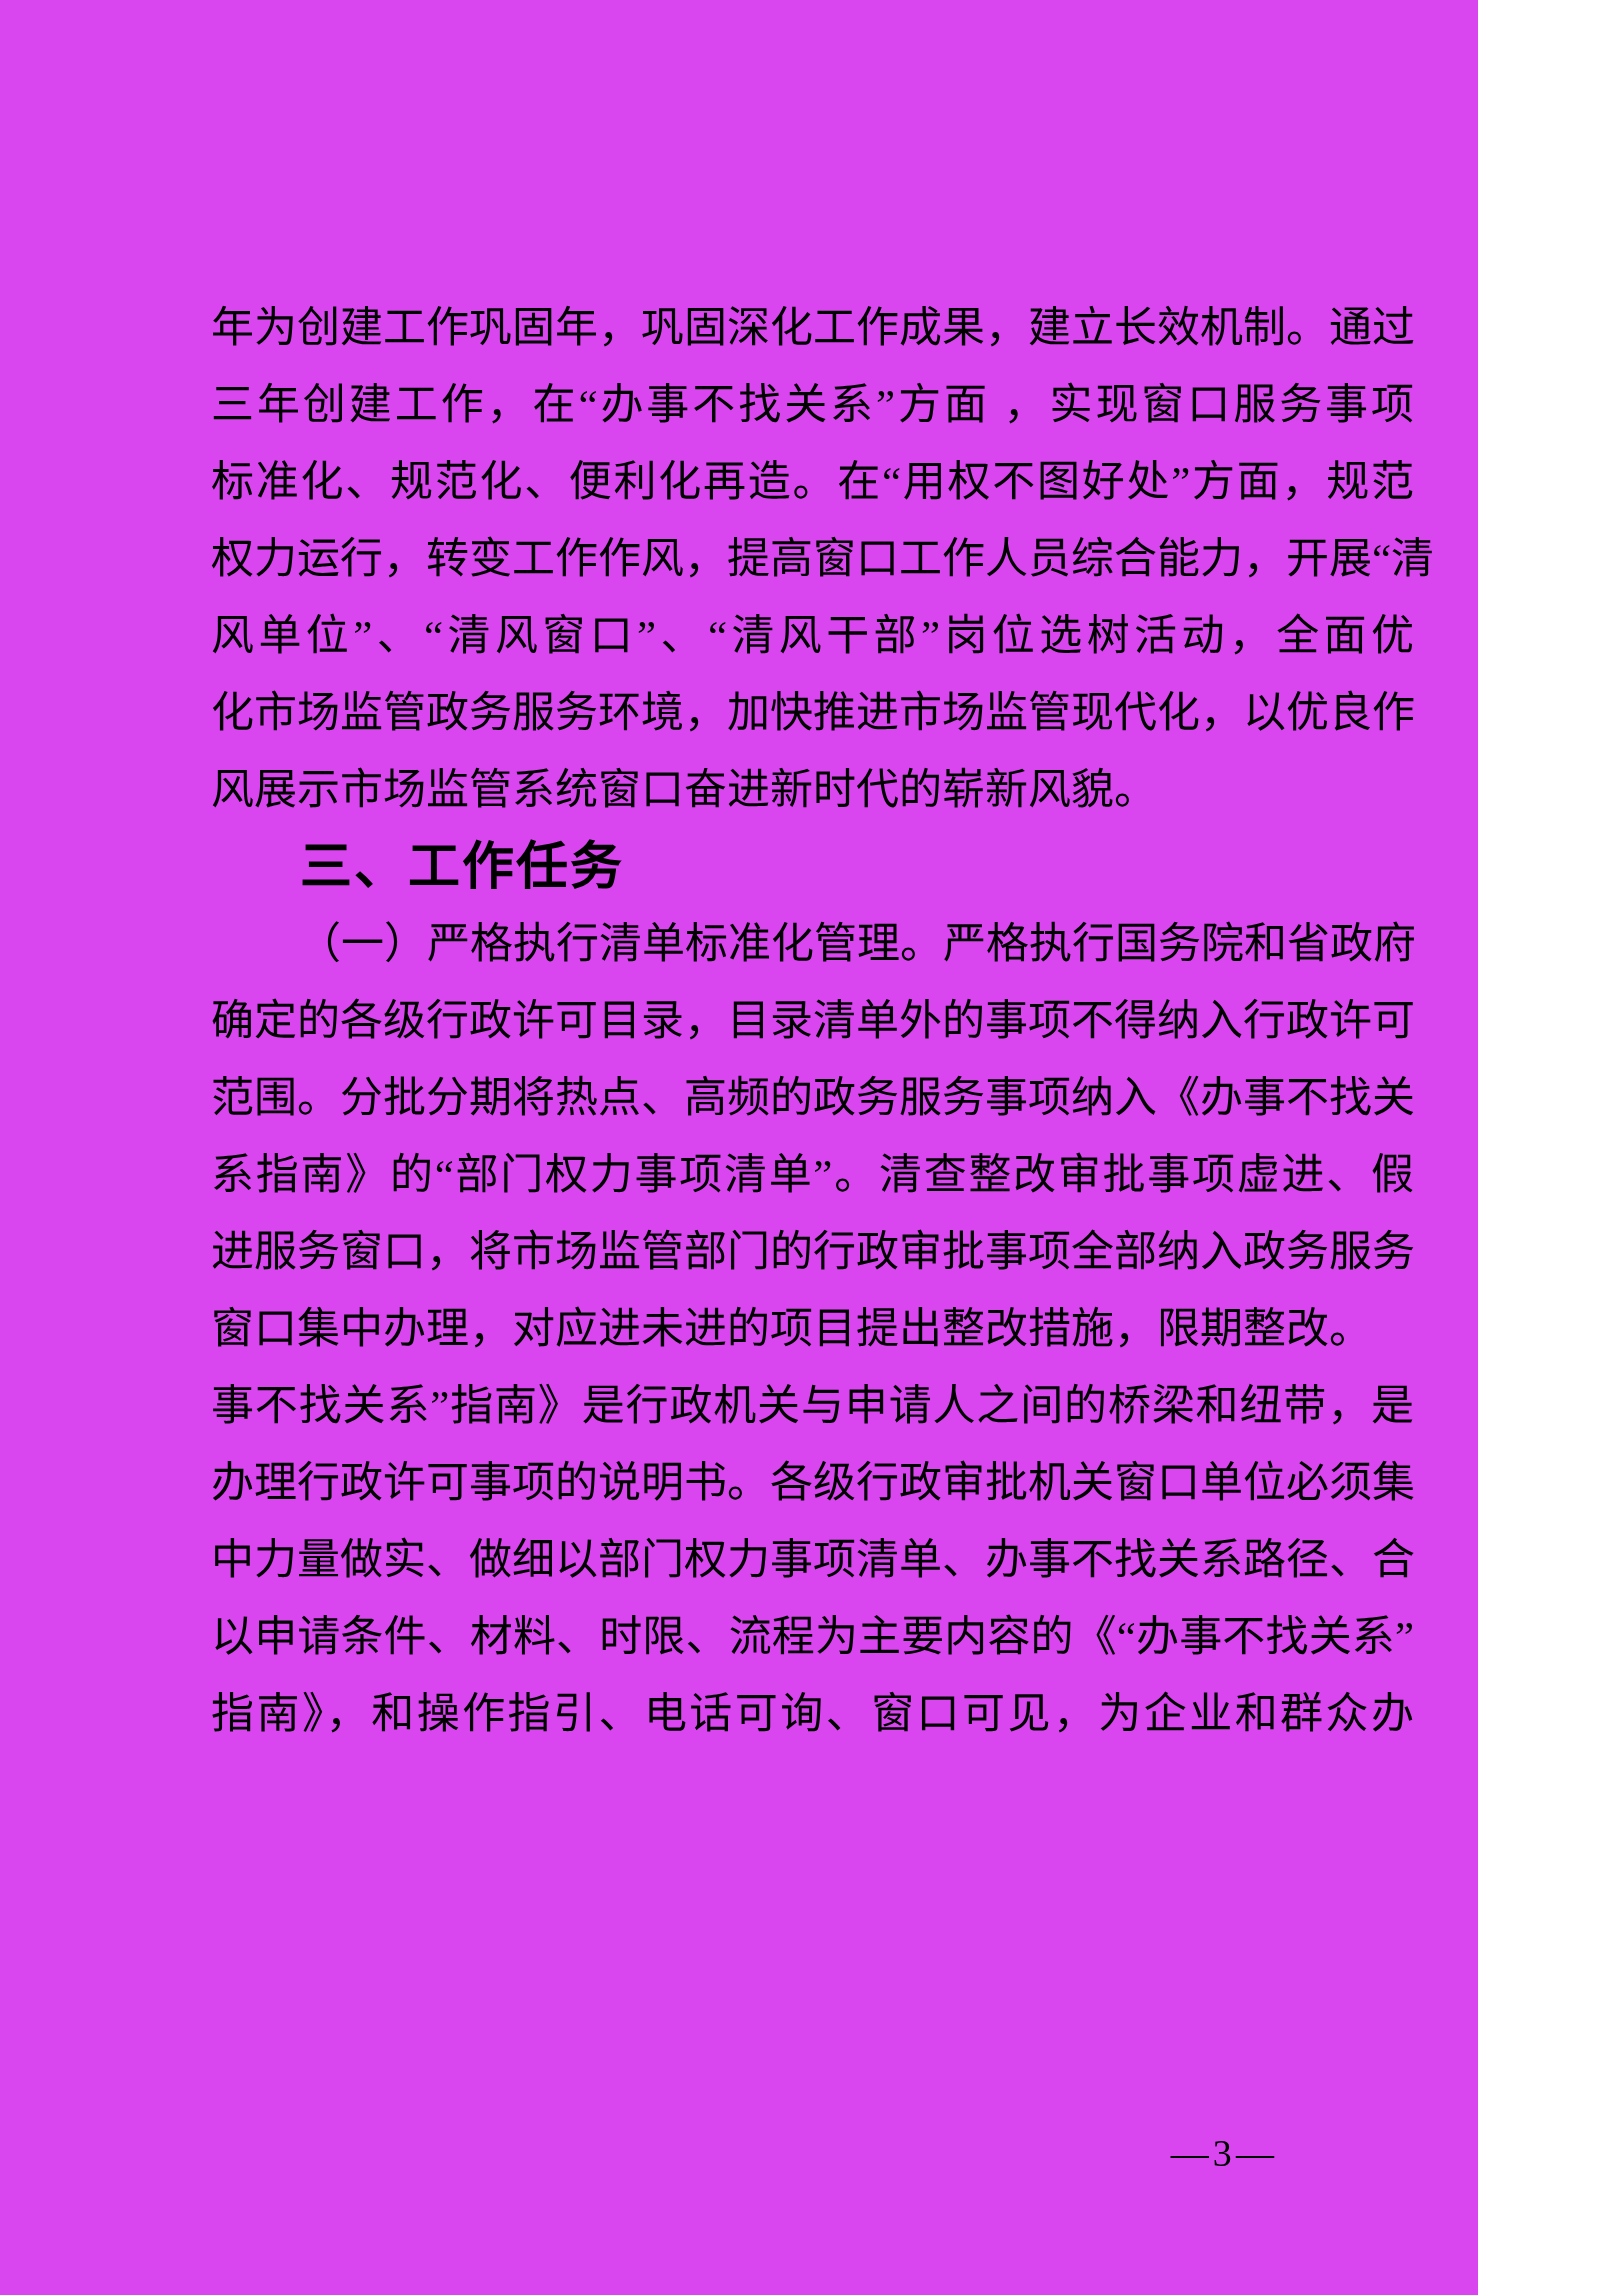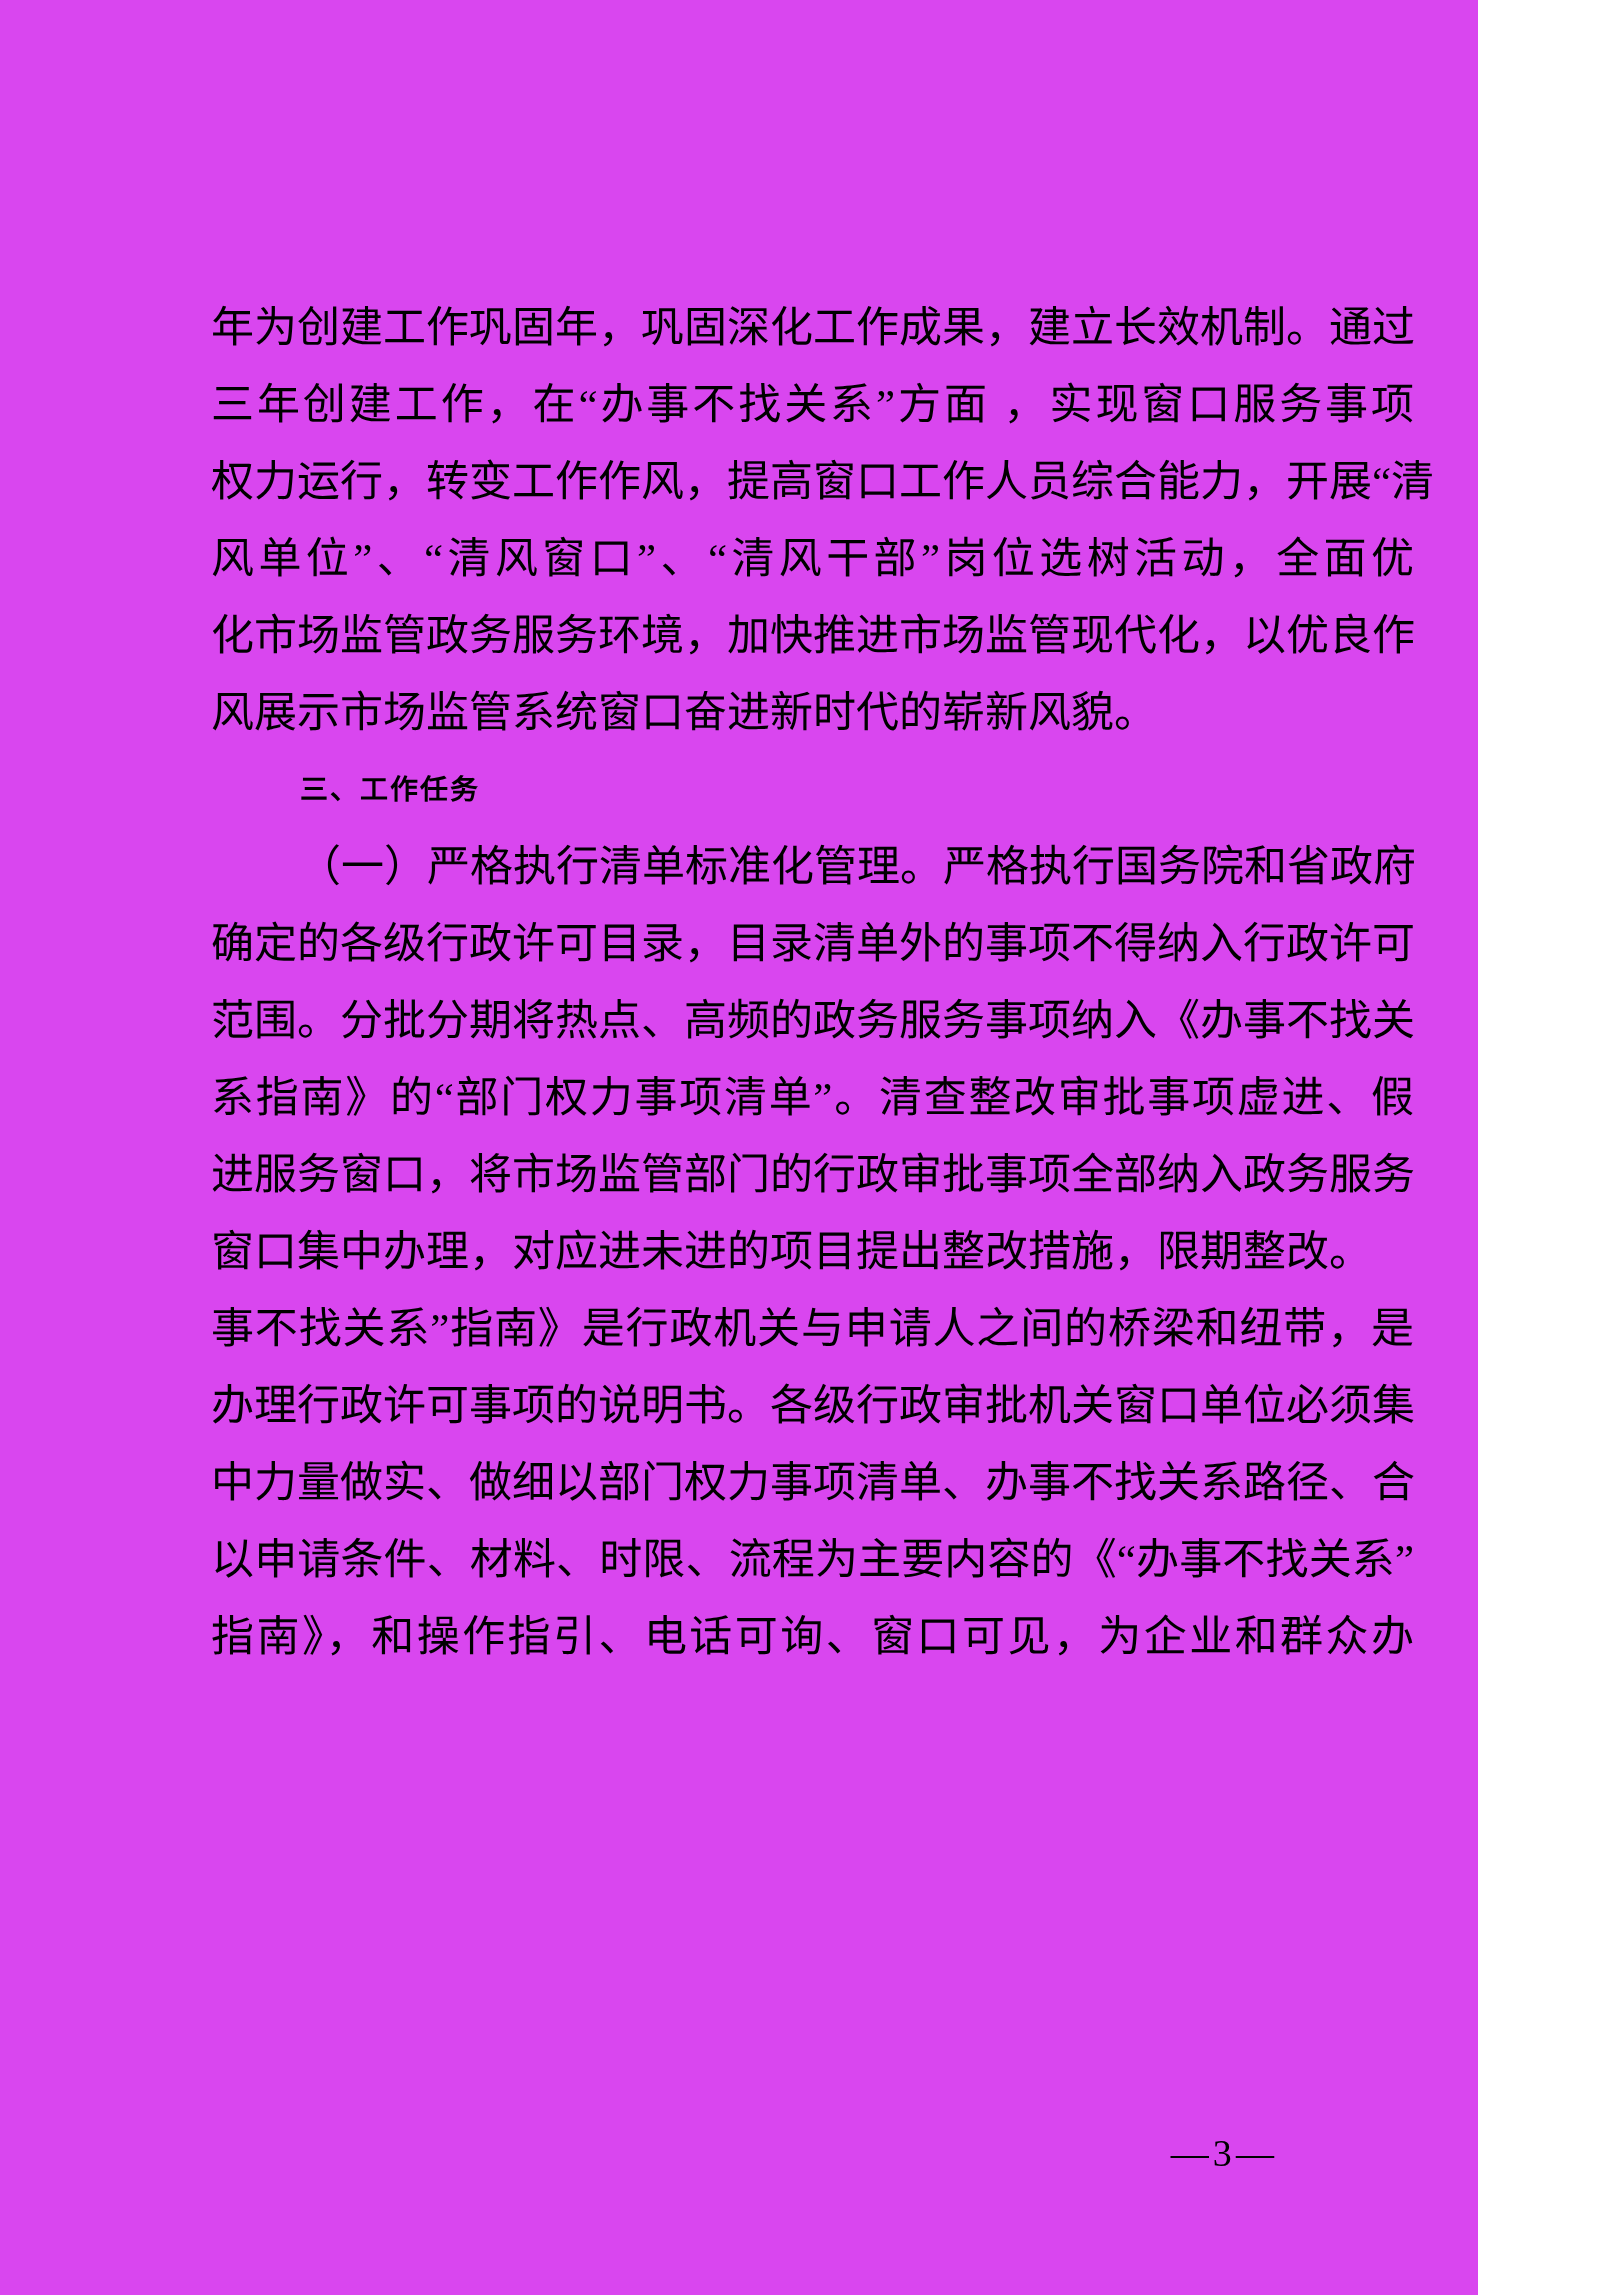--- a/index.html
+++ b/index.html
@@ -35,21 +35,21 @@
   .line.noj {
     text-align: center;
     text-align-last: left;
   }
   .line.ind {
     text-indent: 87px;
   }
   .heading {
     margin: 0;
     padding: 0;
-    font-size: 28px;
+    font-size: 52px;
     line-height: 77px;
     height: 77px;
     font-weight: bold;
     font-family: "Liberation Sans", "DejaVu Sans", sans-serif;
     text-indent: 89px;
     letter-spacing: 2px;
     text-align: left;
     text-align-last: left;
     white-space: nowrap;
   }
@@ -65,20 +65,21 @@
   }
 </style>
 </head>
 <body>
 
 <div class="page">
   <section class="body-text">
 
     <p class="line">年为创建工作巩固年，巩固深化工作成果，建立长效机制。通过</p>
     <p class="line">三年创建工作，在“办事不找关系”方面 ，实现窗口服务事项</p>
+    <p class="line">标准化、规范化、便利化再造。在“用权不图好处”方面，规范</p>
     <p class="line">权力运行，转变工作作风，提高窗口工作人员综合能力，开展“清</p>
     <p class="line">风单位”、“清风窗口”、“清风干部”岗位选树活动，全面优</p>
     <p class="line">化市场监管政务服务环境，加快推进市场监管现代化，以优良作</p>
     <p class="line noj">风展示市场监管系统窗口奋进新时代的崭新风貌。</p>
 
     <h2 class="heading">三、工作任务</h2>
 
     <p class="line ind">（一）严格执行清单标准化管理。严格执行国务院和省政府</p>
     <p class="line">确定的各级行政许可目录，目录清单外的事项不得纳入行政许可</p>
     <p class="line">范围。分批分期将热点、高频的政务服务事项纳入《办事不找关</p>

